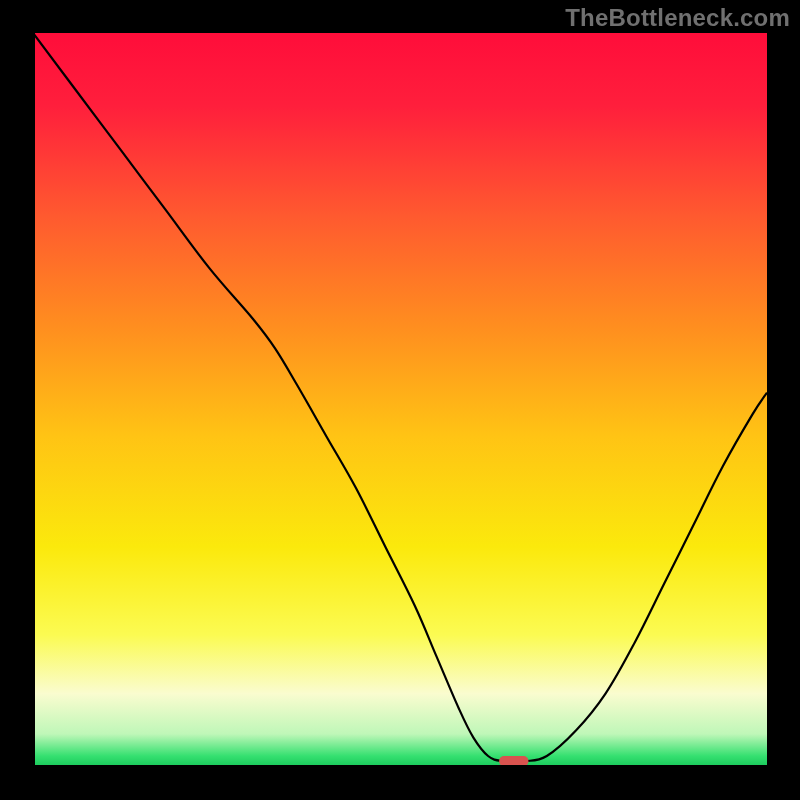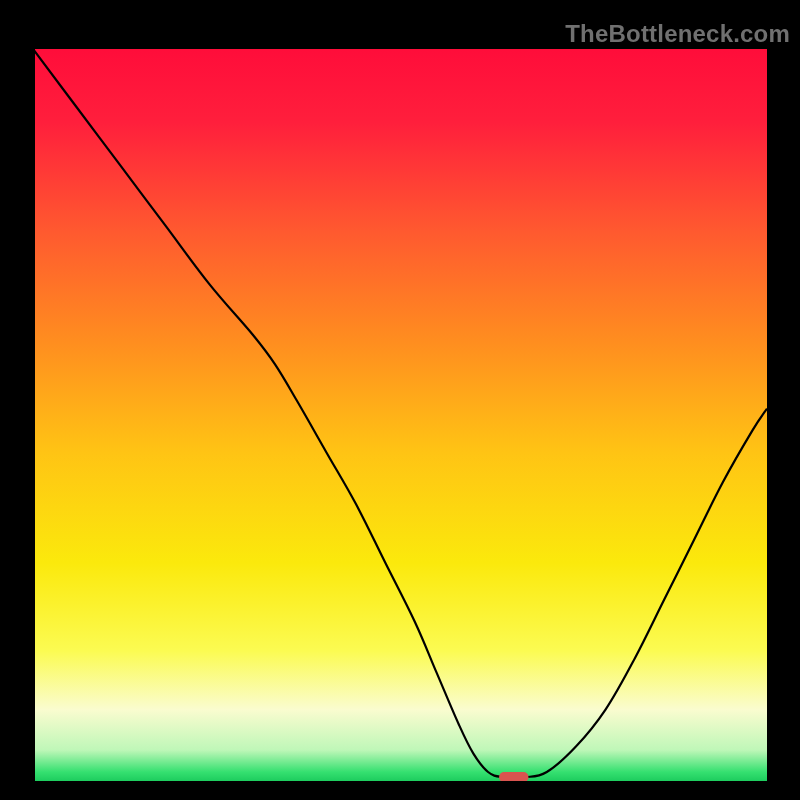--- a/index.html
+++ b/index.html
@@ -9,21 +9,20 @@
     height: 800px;
     background: #000;
     overflow: hidden;
     font-family: Arial, Helvetica, sans-serif;
   }
   .frame {
     position: relative;
     width: 800px;
     height: 631px;
     background: #000;
-    margin-top: 16px;
   }
   .watermark {
     position: absolute;
     top: 4px;
     right: 10px;
     color: #707070;
     font-size: 24px;
     font-weight: 600;
     letter-spacing: 0.2px;
     z-index: 5;

